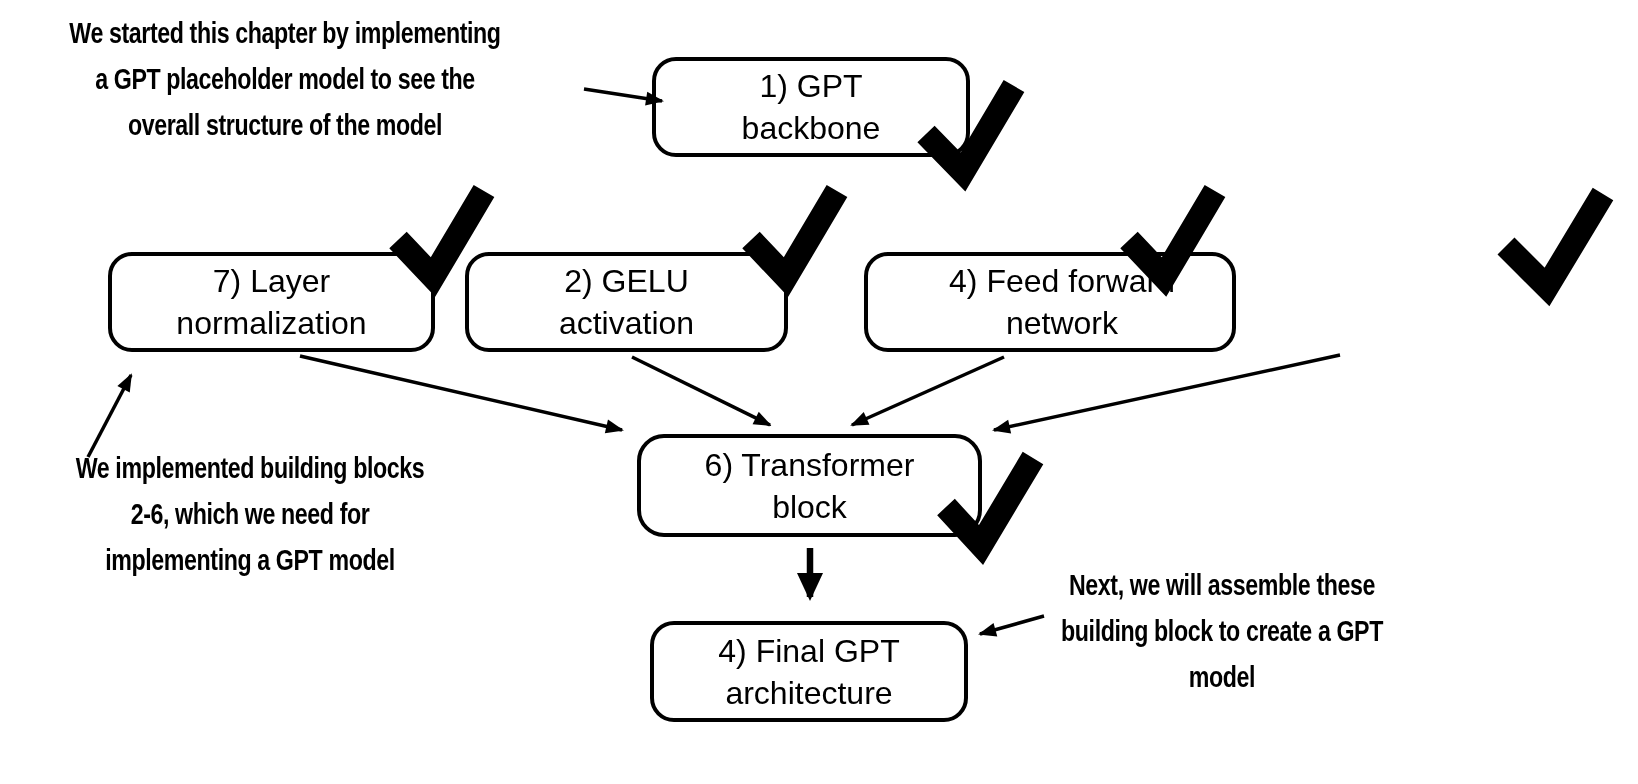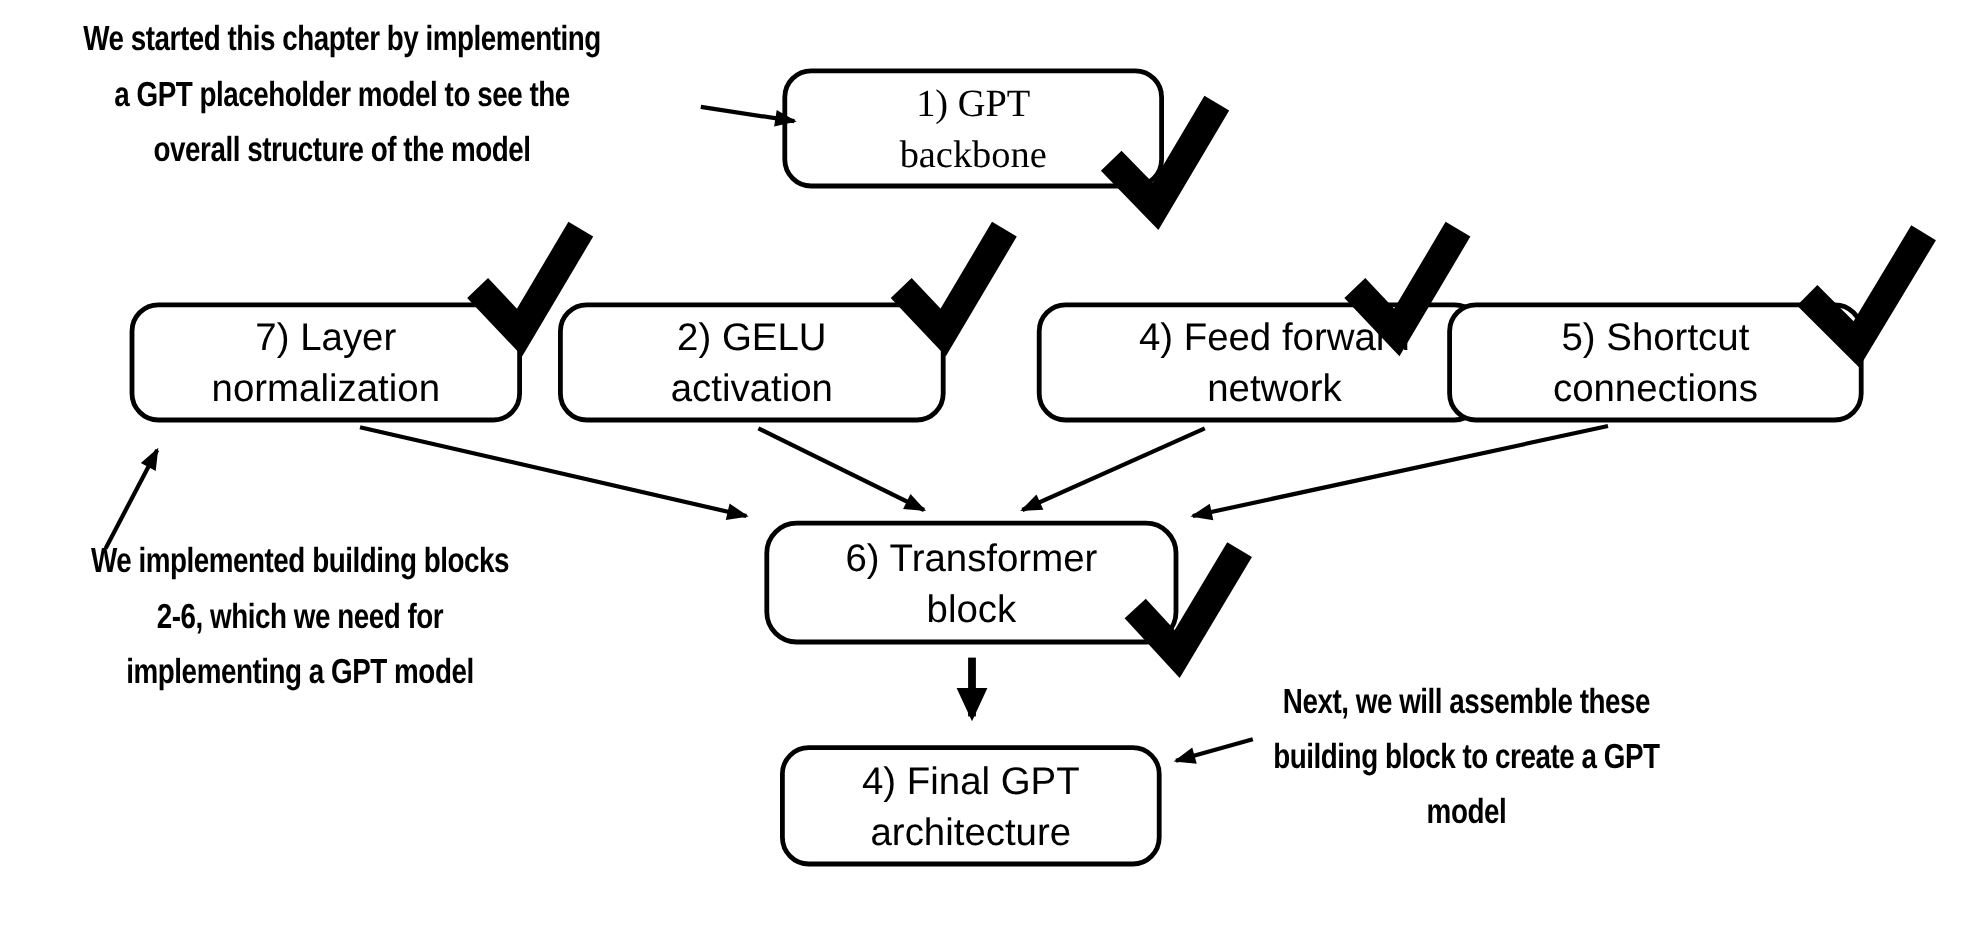--- a/index.html
+++ b/index.html
@@ -21,21 +21,21 @@
     justify-content: center;
     z-index: 1;
   }
   .box-label {
     font-size: 32px;
     line-height: 42px;
     color: #000000;
     text-align: center;
     white-space: pre-line;
   }
-  #box-1 { left: 652px; top:  57px; width: 310px; height: 92px; font-family: Liberation Serif, serif; }
+  #box-1 { left: 652px; top:  57px; width: 310px; height: 92px; }
   #box-2 { left: 108px; top: 252px; width: 319px; height: 92px; }
   #box-3 { left: 465px; top: 252px; width: 315px; height: 92px; }
   #box-4 { left: 864px; top: 252px; width: 340px; height: 92px; padding-left: 24px; }
   #box-5 { left:1206px; top: 252px; width: 339px; height: 92px; }
   #box-6 { left: 637px; top: 434px; width: 337px; height: 95px; border-radius: 27px; }
   #box-7 { left: 650px; top: 621px; width: 310px; height: 93px; }
 
   .annotation {
     position: absolute;
     font-weight: bold;
@@ -89,24 +89,20 @@
 normalization</div>
   </div>
   <div class="box" id="box-3">
     <div class="box-label">2) GELU
 activation</div>
   </div>
   <div class="box" id="box-4">
     <div class="box-label">4) Feed forward
 network</div>
   </div>
-  <div class="box" id="box-5">
-    <div class="box-label">5) Shortcut
-connections</div>
-  </div>
   <div class="box" id="box-6">
     <div class="box-label">6) Transformer
 block</div>
   </div>
   <div class="box" id="box-7">
     <div class="box-label">4) Final GPT
 architecture</div>
   </div>
 
   <svg id="overlay" viewBox="0 0 1638 784" xmlns="http://www.w3.org/2000/svg">

